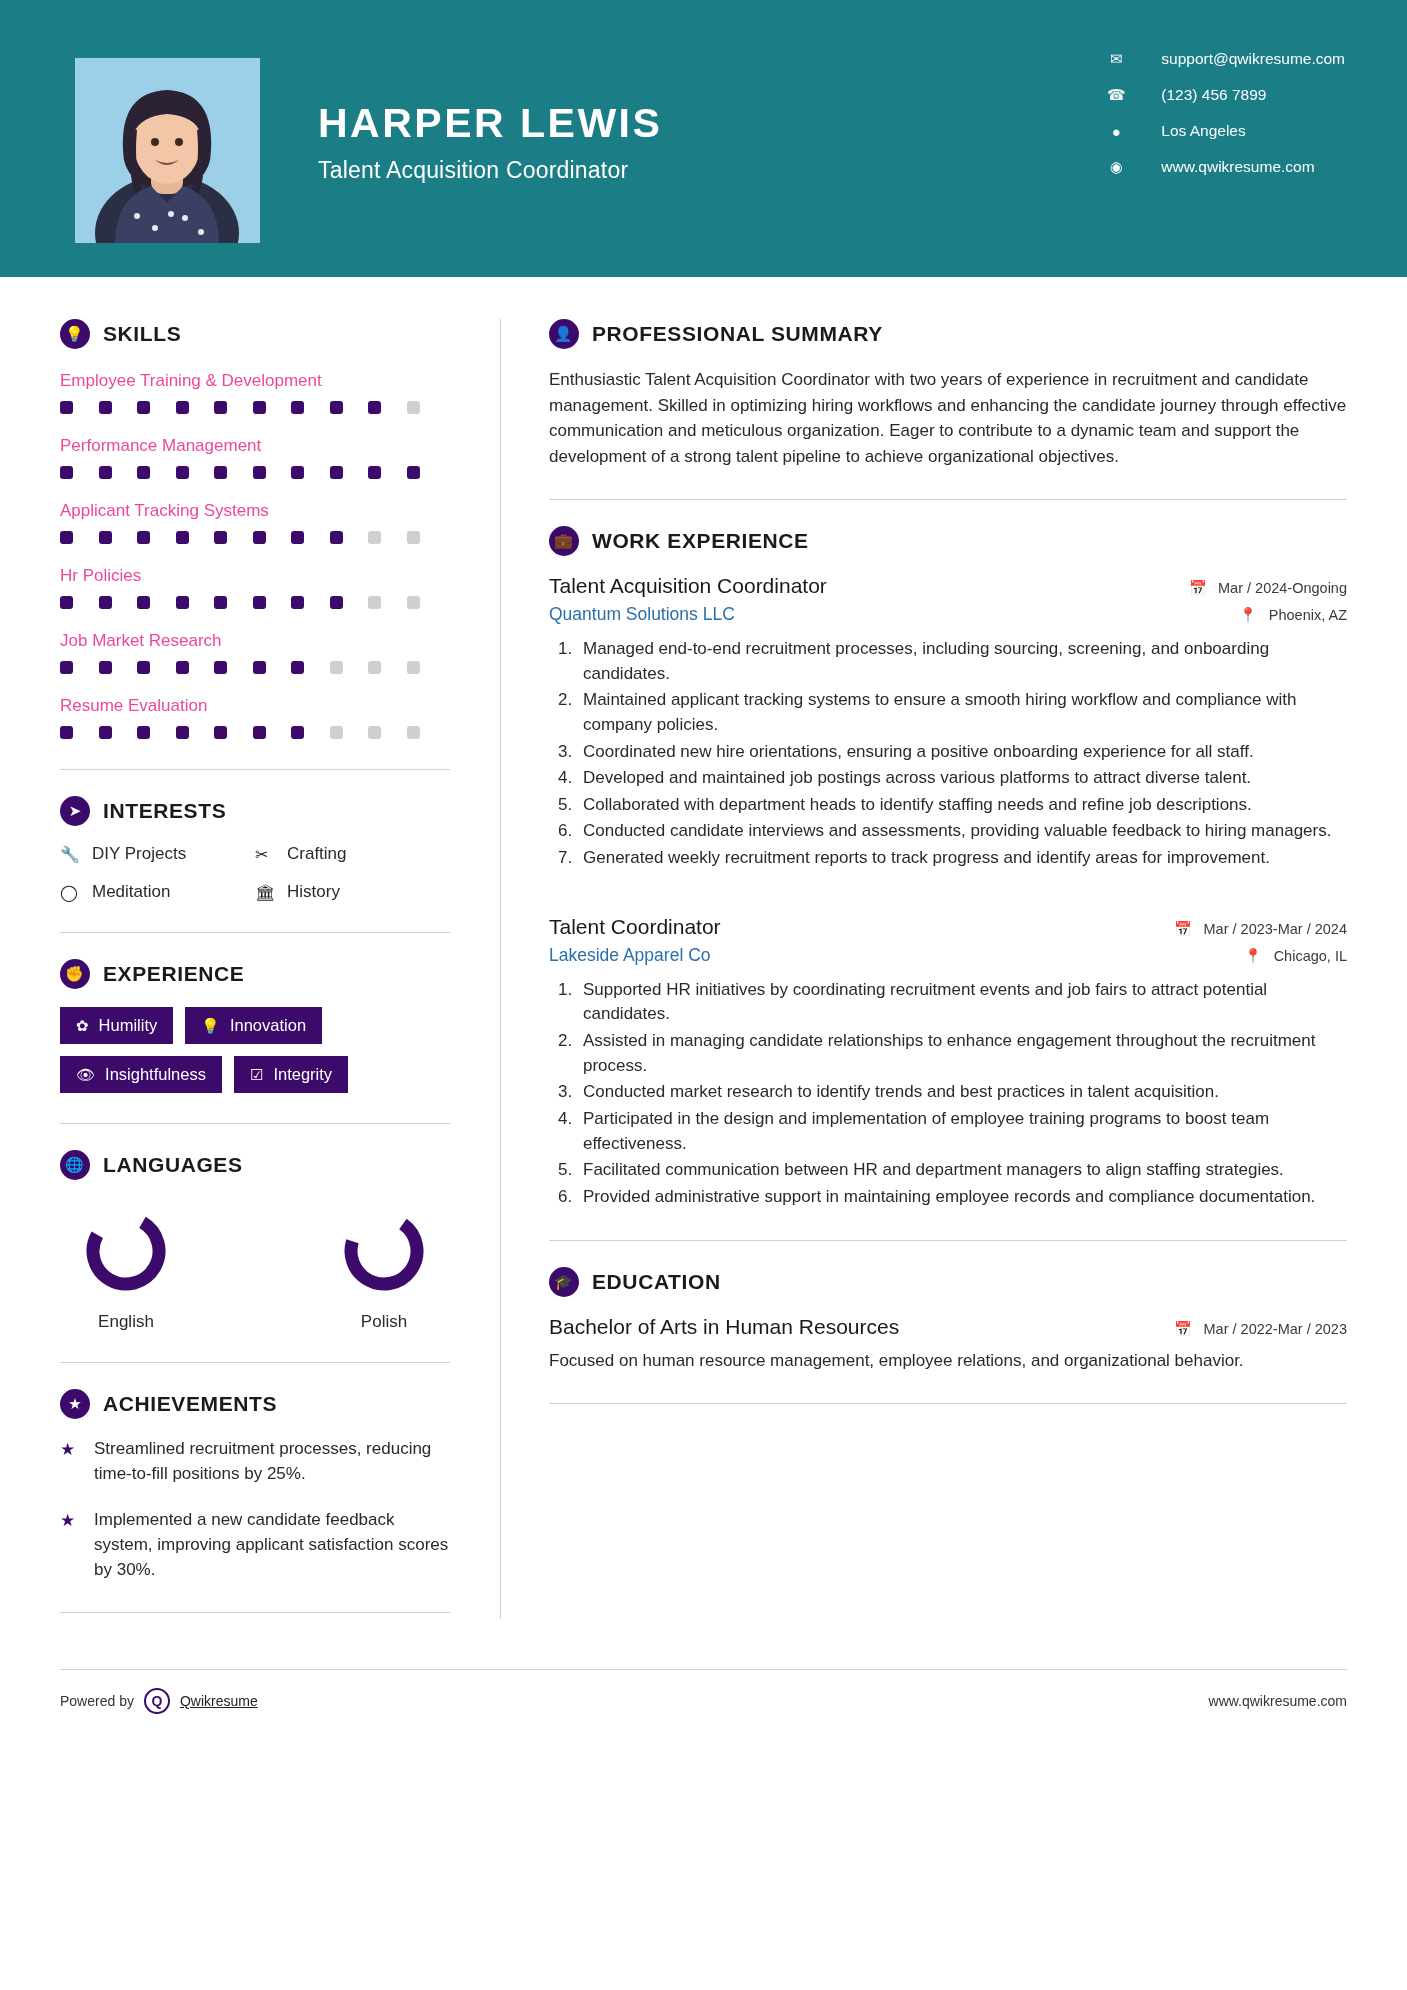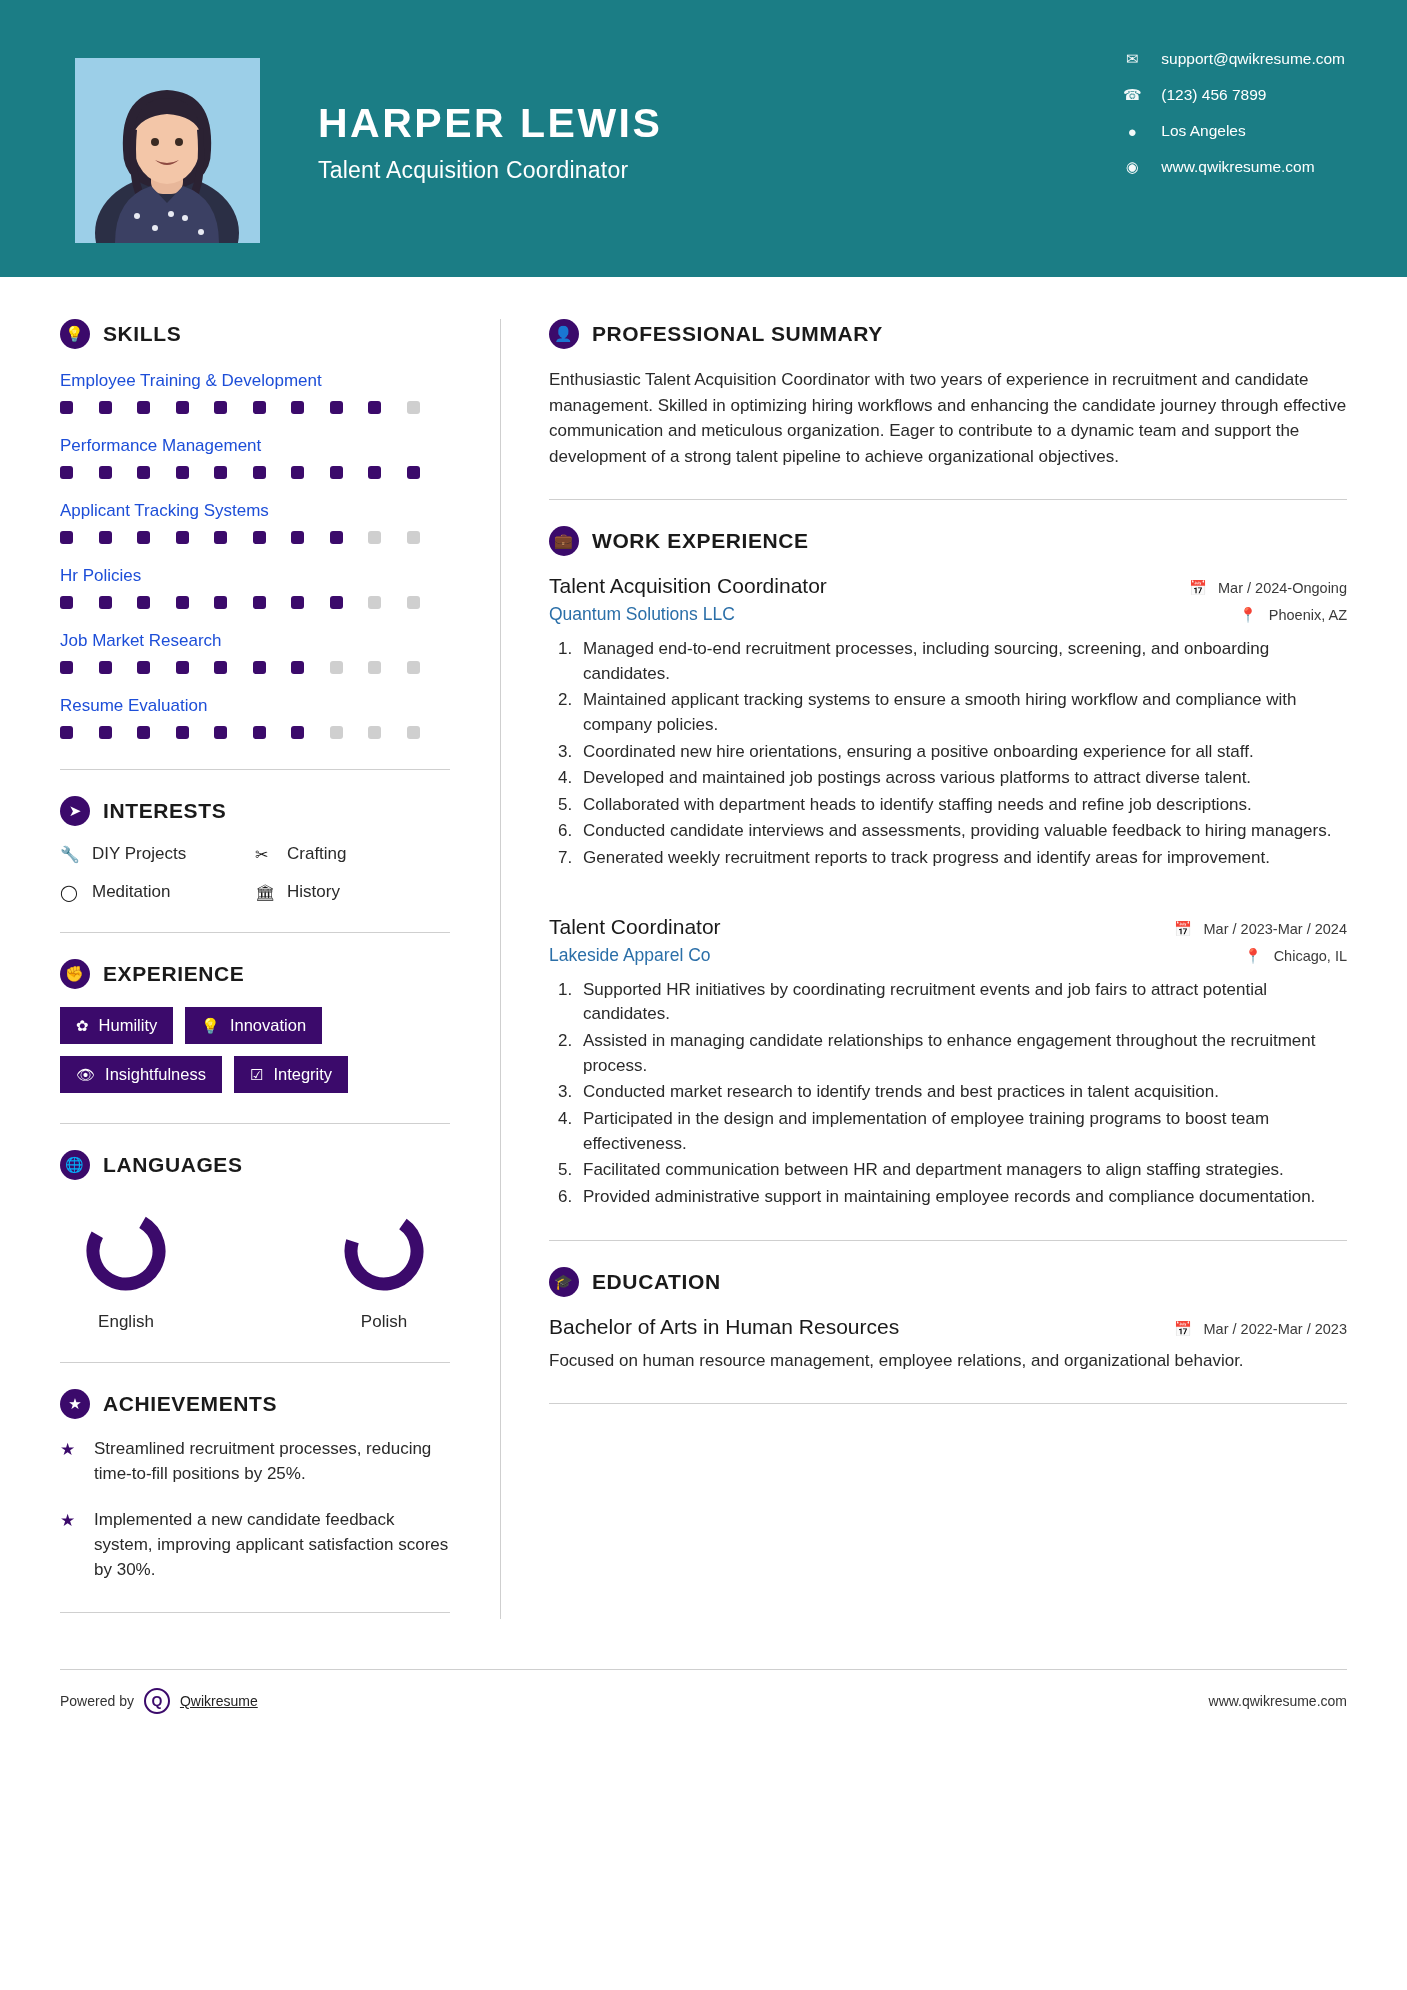--- a/index.html
+++ b/index.html
@@ -63,21 +63,21 @@
     align-items: center;
     margin-bottom: 18px;
   }
   .contact-ico {
     width: 26px;
     flex: none;
     text-align: center;
     font-size: 15px;
     opacity: .95;
   }
-  .contact-txt { margin-left: 16px; }
+  .contact-txt { margin-left: 32px; }
 
   
   .body {
     display: flex;
     padding: 0 60px;
   }
   .left {
     width: 440px;
     flex: none;
     padding: 42px 50px 0 0;
@@ -111,21 +111,21 @@
     margin-left: 13px;
     font-size: 21px;
     font-weight: bold;
     letter-spacing: .6px;
     color: #1a1a1a;
   }
 
   
   .skill-name {
     font-size: 17px;
-    color: #1d4ed8;
+    color: #ec4899;
     margin-top: 22px;
   }
   .dots { display: flex; gap: 0; margin-top: 10px; }
   .dot {
     width: 13px; height: 13px;
     border-radius: 3px;
     background: #cfcfcf;
     margin-right: 25.5px;
   }
   .dot.on { background: #3b0a6b; }

